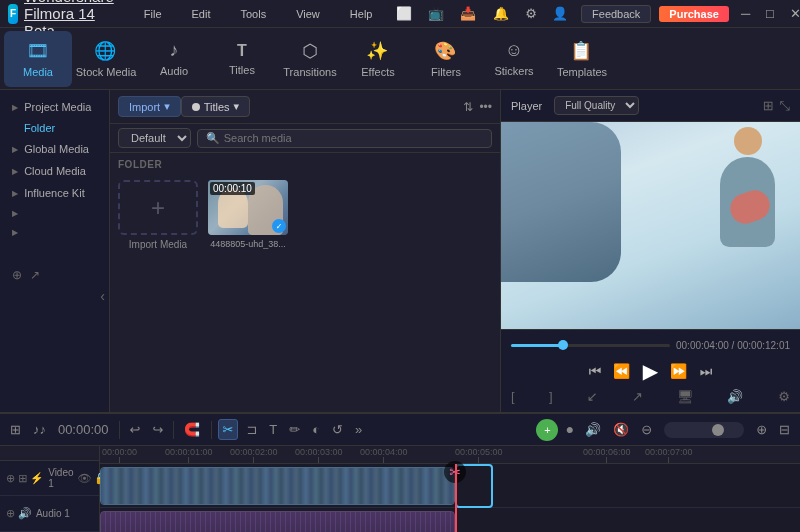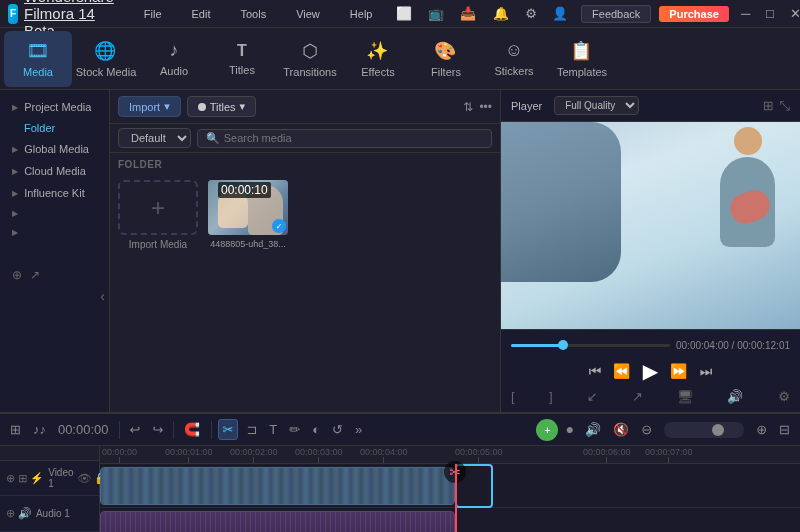--- a/index.html
+++ b/index.html
@@ -27,38 +27,38 @@
     .main-content { display: flex; height: calc(532px - 28px - 62px - 120px); }
 
     
     .left-panel { width: 110px; background: #1a1a2e; border-right: 1px solid #333; padding: 6px 0; flex-shrink: 0; }
     .left-panel-item { padding: 5px 12px; font-size: 11px; color: #aaa; cursor: pointer; display: flex; align-items: center; gap: 6px; }
     .left-panel-item .arrow { font-size: 8px; color: #666; }
     .folder-item { padding: 4px 12px 4px 24px; font-size: 11px; color: #4fc3f7; cursor: pointer; }
 
     
     .media-panel { flex: 1; background: #1e1e2e; display: flex; flex-direction: column; overflow: hidden; }
-    .media-toolbar { display: flex; align-items: center; padding: 6px 8px; gap: 6px; border-bottom: 1px solid #333; }
+    .media-toolbar { display: flex; align-items: center; padding: 6px 8px; border-bottom: 1px solid #333; }
     .import-btn { background: #2a3a5c; border: 1px solid #3a4a6c; color: #8ab4f8; padding: 3px 10px; border-radius: 4px; font-size: 11px; cursor: pointer; display: flex; align-items: center; gap: 4px; }
     .record-btn { background: #2a2a3e; border: 1px solid #444; color: #ccc; padding: 3px 10px; border-radius: 4px; font-size: 11px; cursor: pointer; display: flex; align-items: center; gap: 4px; }
     .record-dot { width: 8px; height: 8px; background: #ccc; border-radius: 50%; }
     .media-toolbar-right { margin-left: auto; display: flex; gap: 6px; color: #888; }
     .media-filter-bar { display: flex; align-items: center; padding: 4px 8px; gap: 6px; border-bottom: 1px solid #333; }
     .default-select { background: #252535; border: 1px solid #444; color: #bbb; padding: 2px 8px; border-radius: 4px; font-size: 11px; cursor: pointer; }
     .search-box { flex: 1; background: #252535; border: 1px solid #444; border-radius: 4px; padding: 2px 8px; color: #bbb; font-size: 11px; display: flex; align-items: center; gap: 4px; }
     .search-box input { background: transparent; border: none; outline: none; color: #bbb; font-size: 11px; flex: 1; }
     .folder-label { padding: 6px 8px; font-size: 10px; color: #666; font-weight: 600; letter-spacing: 0.5px; }
     .media-grid { display: flex; flex-wrap: wrap; padding: 4px 8px; gap: 10px; }
     .media-item { display: flex; flex-direction: column; align-items: center; gap: 4px; }
     .import-thumb { width: 80px; height: 55px; border: 2px dashed #3a3a5a; border-radius: 6px; display: flex; align-items: center; justify-content: center; cursor: pointer; }
     .import-plus { font-size: 24px; color: #556; }
     .import-label { font-size: 10px; color: #888; }
     .video-thumb { width: 80px; height: 55px; background: linear-gradient(135deg, #2a4a6a, #3a5a7a); border-radius: 4px; position: relative; overflow: hidden; cursor: pointer; }
     .video-thumb-inner { width: 100%; height: 100%; background: linear-gradient(135deg, #5a7a9a 0%, #3a5570 50%, #2a4050 100%); display: flex; align-items: center; justify-content: center; }
-    .video-duration { position: absolute; top: 2px; left: 10px; background: rgba(0,0,0,0.7); color: #fff; font-size: 12px; padding: 1px 3px; border-radius: 2px; }
+    .video-duration { position: absolute; top: 2px; left: 2px; background: rgba(0,0,0,0.7); color: #fff; font-size: 10px; padding: 1px 3px; border-radius: 2px; }
     .video-check { position: absolute; bottom: 2px; right: 2px; width: 14px; height: 14px; background: #2196F3; border-radius: 50%; display: flex; align-items: center; justify-content: center; font-size: 8px; color: white; }
     .video-name { font-size: 9px; color: #999; max-width: 80px; text-align: center; overflow: hidden; text-overflow: ellipsis; white-space: nowrap; }
 
     
     .player-panel { width: 300px; background: #1a1a2e; border-left: 1px solid #333; display: flex; flex-direction: column; }
     .player-header { display: flex; align-items: center; padding: 6px 10px; border-bottom: 1px solid #333; gap: 12px; }
     .player-label { font-size: 11px; color: #bbb; }
     .quality-select { background: #252535; border: 1px solid #444; color: #bbb; padding: 2px 6px; border-radius: 4px; font-size: 10px; cursor: pointer; }
     .player-icons { margin-left: auto; display: flex; gap: 6px; color: #666; font-size: 13px; }
     .player-video { flex: 1; background: #000; display: flex; align-items: center; justify-content: center; position: relative; overflow: hidden; }

